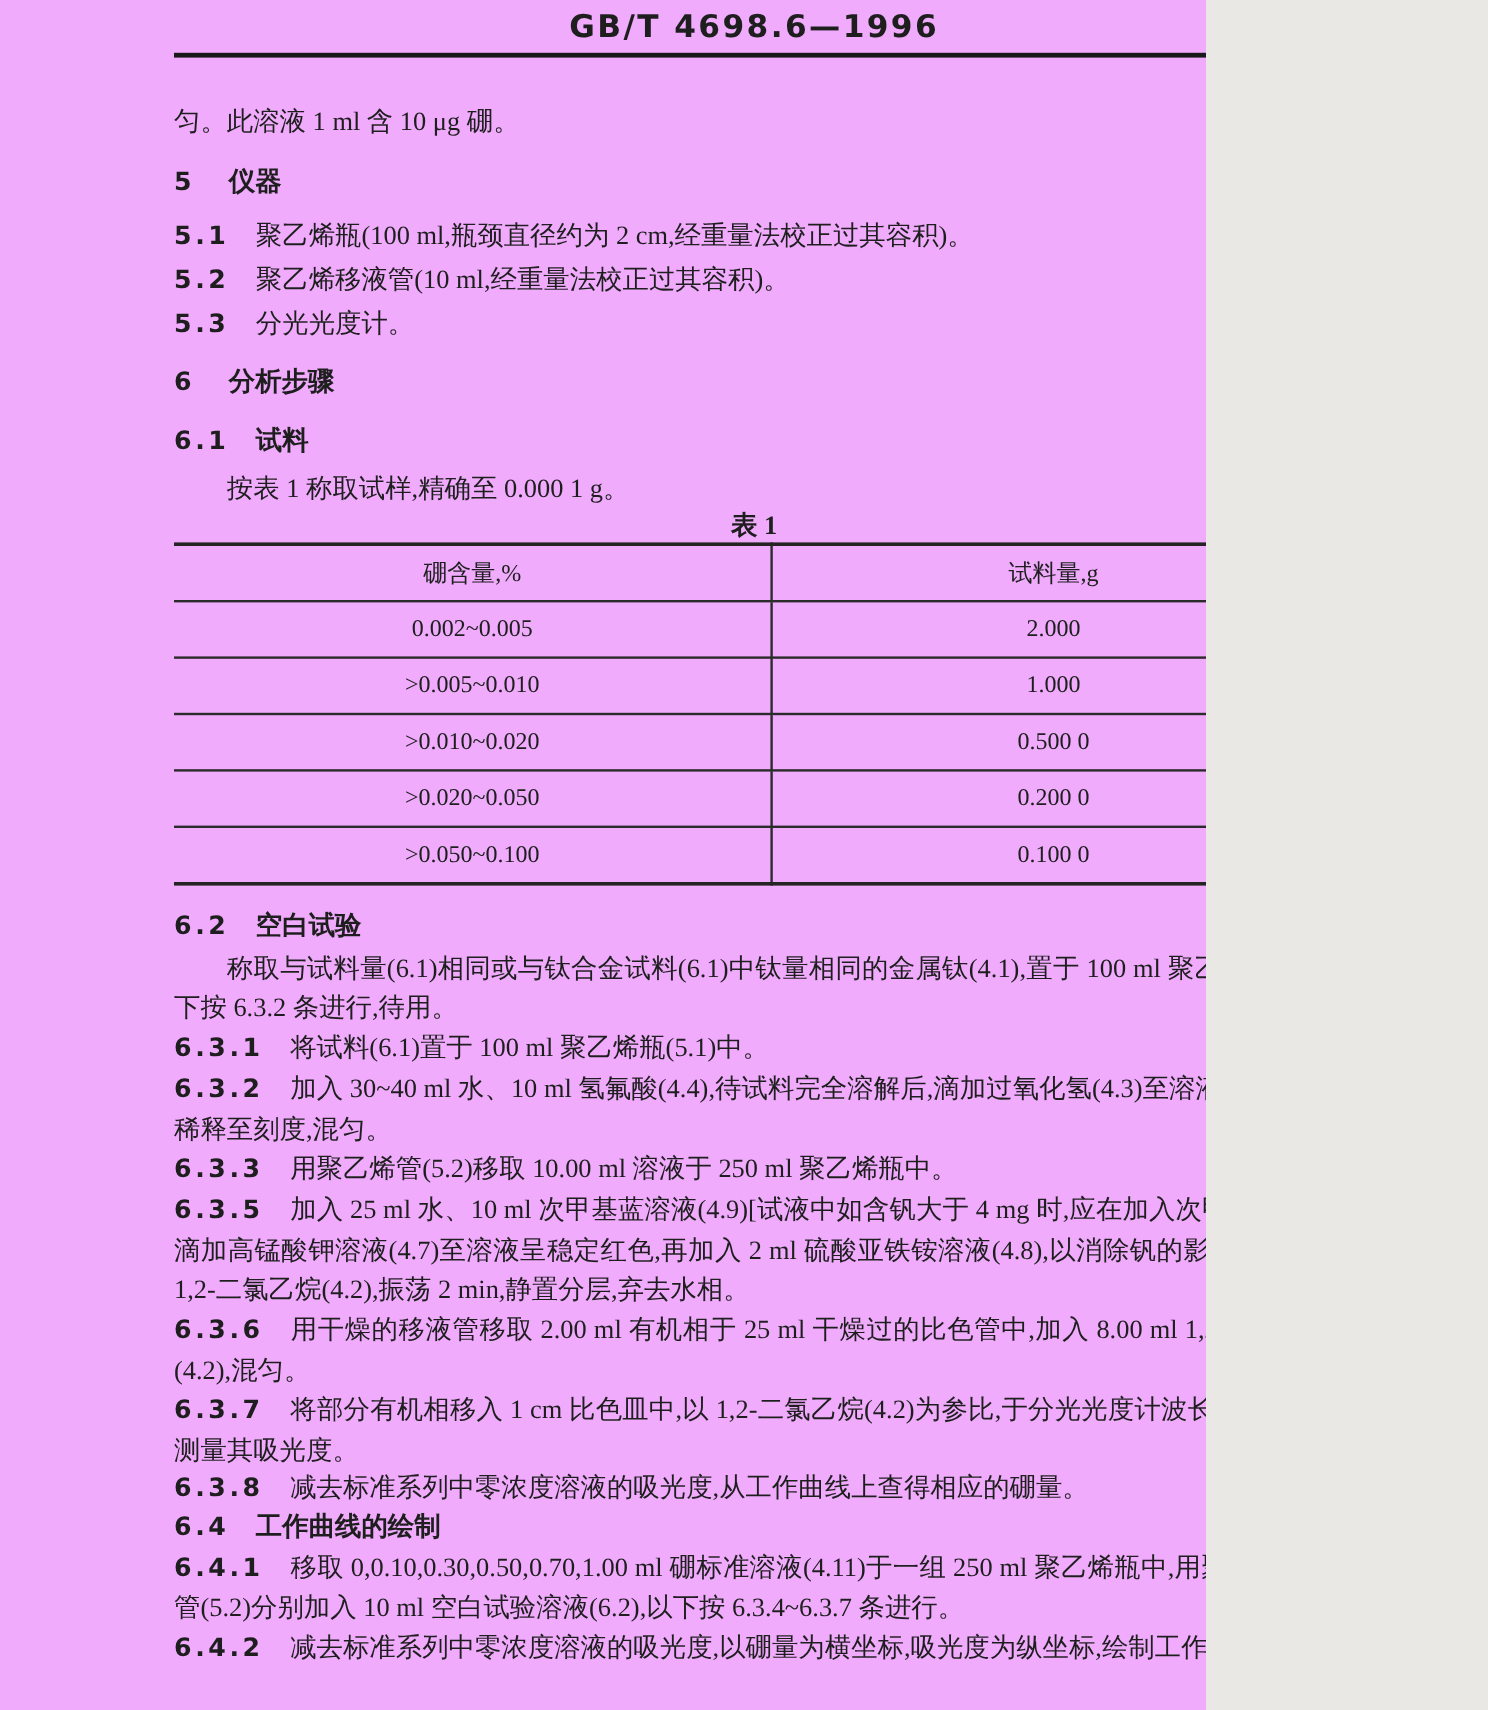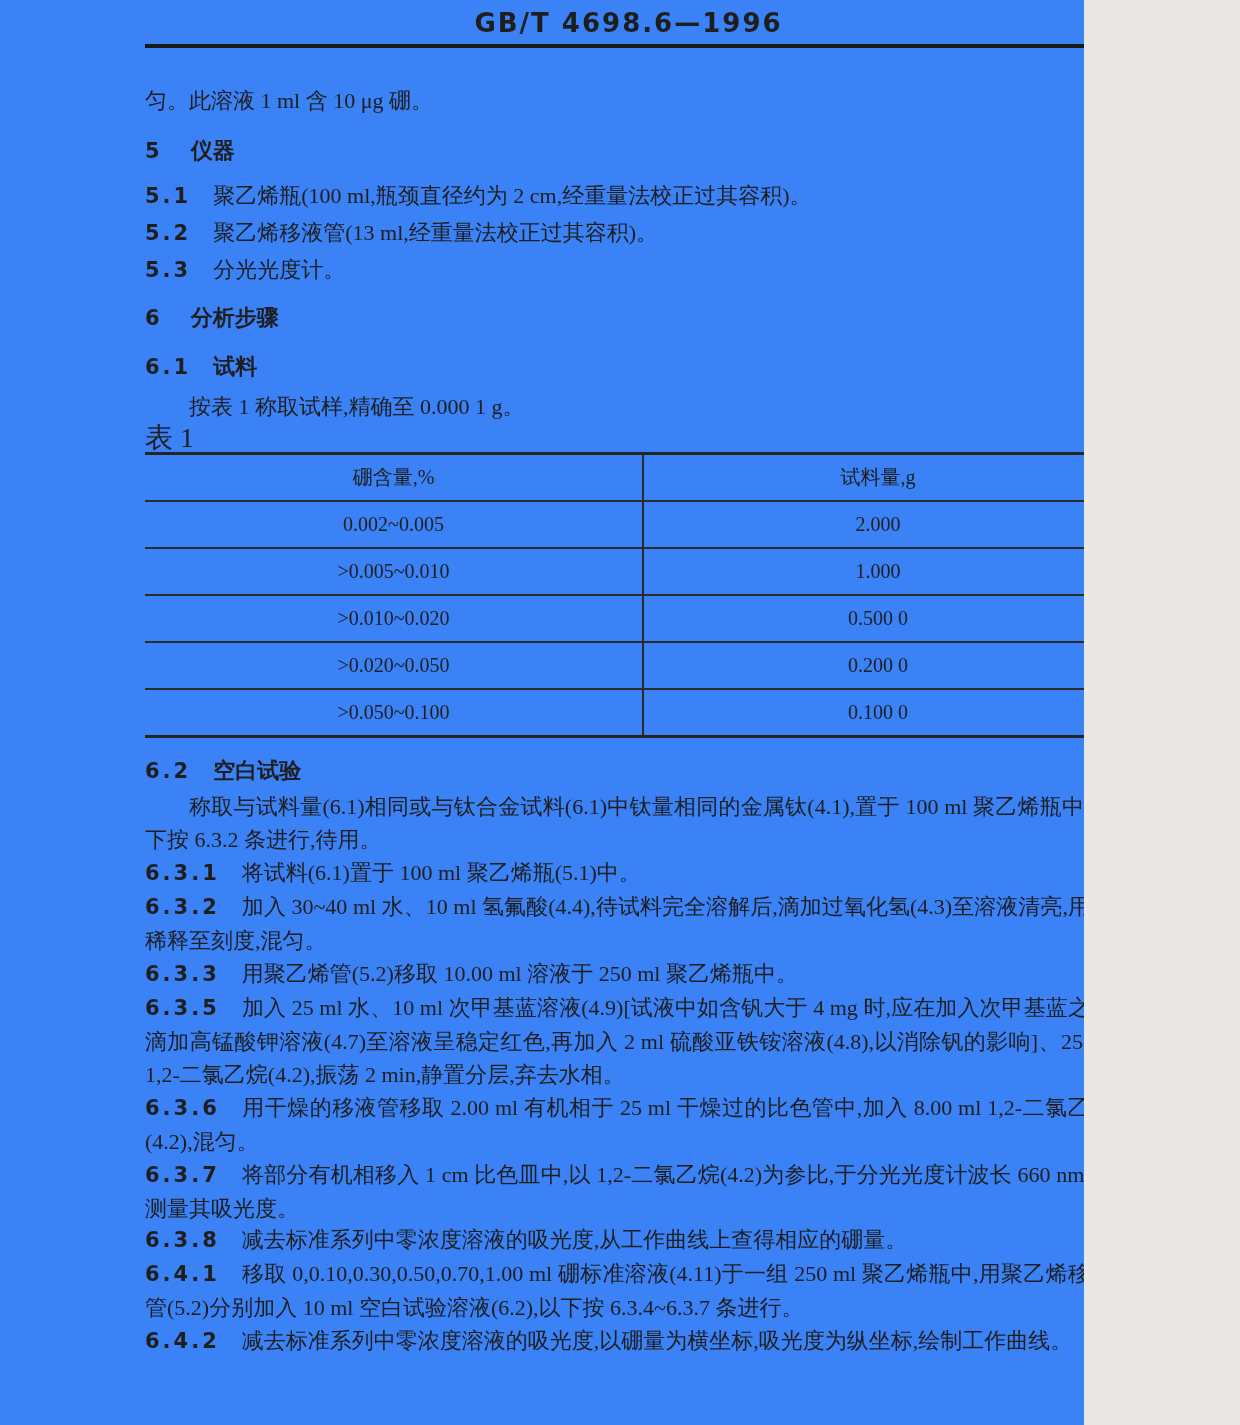--- a/index.html
+++ b/index.html
@@ -1,19 +1,19 @@
 <!DOCTYPE html>
 <html lang="zh"><head>
 <meta charset="utf-8">
 <style>
   html,body { margin:0; padding:0; background:#e9e8e5; }
   .page {
     position:relative;
-    width:1084px; height:1425px;
-    background:#3b82f6;
+    width:1005px; height:1425px;
+    background:#f0abfc;
     color:#1e1e1e;
     font-family:"Liberation Serif","DejaVu Serif",serif;
     overflow:hidden;
   }
   .content { position:absolute; left:145px; top:0; width:967px; }
 
   .std-code {
     padding-top:8px;
     text-align:center;
     font-family:"DejaVu Sans","Liberation Sans",sans-serif;
@@ -45,22 +45,24 @@
   .mt-h6  { margin-top:14px; }
   .mt-h61 { margin-top:15px; }
   .mt-note{ margin-top:6px; }
   .mt-h62 { margin-top:16px; }
   .mt-p62 { margin-top:2px; }
   .pull2  { margin-top:-2px; }
   .pull3  { margin-top:-3px; }
 
   .tbl-caption {
     margin-top:3px;
-    font-size:28px;
+    text-align:center;
+    font-size:22px;
     line-height:24px;
+    font-weight:bold;
   }
   table.tbl {
     width:100%;
     margin-top:2px;
     border-collapse:collapse;
     border-top:3px solid #242424;
     border-bottom:3px solid #242424;
     font-size:20px;
   }
   table.tbl th, table.tbl td {
@@ -86,21 +88,21 @@
   <div class="content">
 
     <div class="std-code">GB/T 4698.6—1996</div>
     <div class="rule"></div>
 
     <p class="mt-lead">匀。此溶液 1 ml 含 10 μg 硼。</p>
 
     <p class="sec-h mt-h5"><span class="num hnum">5</span><span>仪器</span></p>
 
     <p class="mt-c51"><span class="num">5.1</span><span>聚乙烯瓶(100 ml,瓶颈直径约为 2 cm,经重量法校正过其容积)。</span></p>
-    <p class="mt-c"><span class="num">5.2</span><span>聚乙烯移液管(13 ml,经重量法校正过其容积)。</span></p>
+    <p class="mt-c"><span class="num">5.2</span><span>聚乙烯移液管(10 ml,经重量法校正过其容积)。</span></p>
     <p class="mt-c"><span class="num">5.3</span><span>分光光度计。</span></p>
 
     <p class="sec-h mt-h6"><span class="num hnum">6</span><span>分析步骤</span></p>
 
     <p class="sec-h mt-h61"><span class="num">6.1</span><span>试料</span></p>
     <p class="indent mt-note">按表 1 称取试样,精确至 0.000 1 g。</p>
 
     <div class="tbl-caption">表 1</div>
 
     <table class="tbl">
@@ -139,18 +141,19 @@
 
 
     <p><span class="num">6.3.1</span><span>将试料(6.1)置于 100 ml 聚乙烯瓶(5.1)中。</span></p>
     <p><span class="num">6.3.2</span><span>加入 30~40 ml 水、10 ml 氢氟酸(4.4),待试料完全溶解后,滴加过氧化氢(4.3)至溶液清亮,用水稀释至刻度,混匀。</span></p>
     <p><span class="num">6.3.3</span><span>用聚乙烯管(5.2)移取 10.00 ml 溶液于 250 ml 聚乙烯瓶中。</span></p>
     <p><span class="num">6.3.5</span><span>加入 25 ml 水、10 ml 次甲基蓝溶液(4.9)[试液中如含钒大于 4 mg 时,应在加入次甲基蓝之前滴加高锰酸钾溶液(4.7)至溶液呈稳定红色,再加入 2 ml 硫酸亚铁铵溶液(4.8),以消除钒的影响]、25 ml 1,2-二氯乙烷(4.2),振荡 2 min,静置分层,弃去水相。</span></p>
     <p><span class="num">6.3.6</span><span>用干燥的移液管移取 2.00 ml 有机相于 25 ml 干燥过的比色管中,加入 8.00 ml 1,2-二氯乙烷(4.2),混匀。</span></p>
     <p><span class="num">6.3.7</span><span>将部分有机相移入 1 cm 比色皿中,以 1,2-二氯乙烷(4.2)为参比,于分光光度计波长 660 nm 处测量其吸光度。</span></p>
     <p class="pull2"><span class="num">6.3.8</span><span>减去标准系列中零浓度溶液的吸光度,从工作曲线上查得相应的硼量。</span></p>
 
+    <p class="sec-h pull2"><span class="num">6.4</span><span>工作曲线的绘制</span></p>
 
     <p><span class="num">6.4.1</span><span>移取 0,0.10,0.30,0.50,0.70,1.00 ml 硼标准溶液(4.11)于一组 250 ml 聚乙烯瓶中,用聚乙烯移液管(5.2)分别加入 10 ml 空白试验溶液(6.2),以下按 6.3.4~6.3.7 条进行。</span></p>
     <p><span class="num">6.4.2</span><span>减去标准系列中零浓度溶液的吸光度,以硼量为横坐标,吸光度为纵坐标,绘制工作曲线。</span></p>
 
   </div>
 </div>
 
 </body></html>

